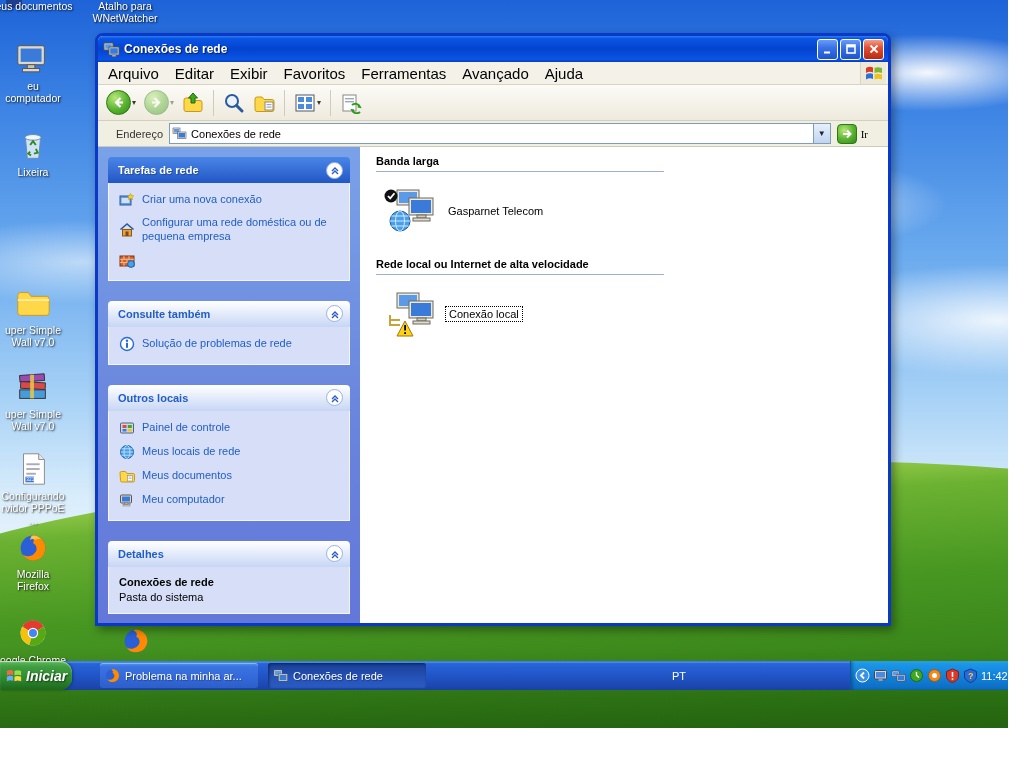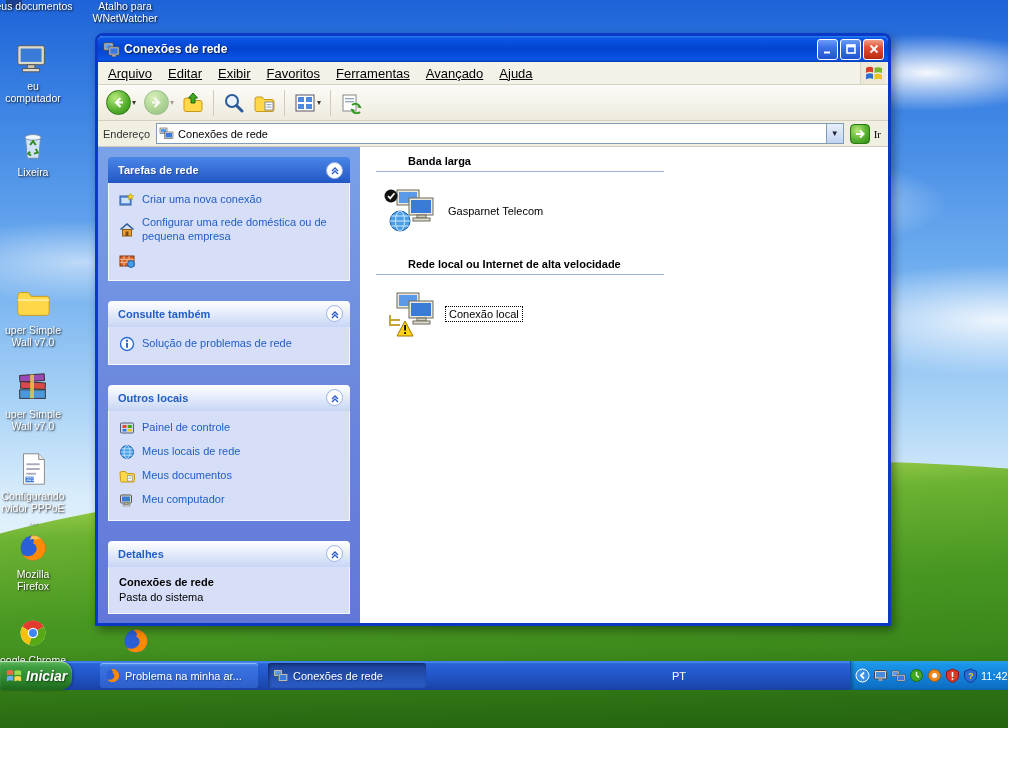--- a/index.html
+++ b/index.html
@@ -39,36 +39,36 @@
   .title-icon{width:17px;height:17px;margin-right:4px;flex:none;}
   .title-text{color:#fff;font-weight:bold;font-size:12px;text-shadow:1px 1px 1px rgba(0,0,0,.6);flex:1;}
   .win-buttons{display:flex;gap:2px;}
   .wbtn{width:21px;height:21px;border-radius:3px;border:1px solid #fff;display:flex;align-items:center;
     justify-content:center;color:#fff;font-size:11px;font-weight:bold;cursor:pointer;
     background:linear-gradient(180deg,#6a9cf4 0%,#3a72e8 40%,#1e55cf 100%);}
   .wbtn.close{background:linear-gradient(180deg,#f0a088 0%,#e35034 40%,#b82a10 100%);}
   .wbtn svg{width:12px;height:12px;}
 
   .menubar{height:23px;background:#f4f2e8;border-bottom:1px solid #d8d4c4;display:flex;align-items:center;padding:0 2px;}
-  .menu-item{font-size:13px;color:#000;padding:3px 8px;cursor:pointer;text-decoration:underline;}
+  .menu-item{font-size:15px;color:#000;padding:3px 8px;cursor:pointer;}
   .menubar-logo{margin-left:auto;width:26px;height:100%;display:flex;align-items:center;justify-content:center;
     border-left:1px solid #d8d4c4;background:#ece9d8;}
 
   .toolbar{height:36px;background:linear-gradient(180deg,#fcfbf7,#eeeadd);border-bottom:1px solid #d4d0c0;
     display:flex;align-items:center;padding:0 6px;gap:4px;}
   .tb-sep{width:1px;height:26px;background:#d0ccbc;margin:0 3px;flex:none;}
   .tb-btn{display:flex;align-items:center;gap:1px;padding:2px;border-radius:3px;cursor:pointer;}
   .nav-circle{width:25px;height:25px;border-radius:50%;border:1px solid #2a7a12;display:flex;align-items:center;
     justify-content:center;background:radial-gradient(circle at 35% 30%,#b8e87a,#58b130 55%,#2f8a18 100%);}
   .nav-circle svg{width:13px;height:13px;}
   .dimmed{opacity:.45;}
   .dd{font-size:8px;color:#3a3a2a;}
   .tb-ic{width:22px;height:22px;}
 
-  .addressbar{height:26px;background:#f1efe2;border-bottom:1px solid #cfcaba;display:flex;align-items:center;padding:0 3px;}
+  .addressbar{height:26px;background:#f1efe2;border-bottom:1px solid #cfcaba;display:flex;align-items:center;padding:0 16px;}
   .addr-label{font-size:11px;color:#333;margin:0 6px 0 2px;}
   .addr-combo{flex:1;height:21px;border:1px solid #7f9db9;background:#fff;display:flex;align-items:center;cursor:pointer;}
   .addr-combo .aicon{width:15px;height:15px;margin:0 4px 0 2px;flex:none;}
   .addr-text{font-size:11px;color:#000;flex:1;}
   .addr-dd{width:17px;height:100%;border-left:1px solid #7f9db9;display:flex;align-items:center;justify-content:center;
     background:linear-gradient(180deg,#e7f0fc,#c0d4f0);font-size:8px;color:#223;}
   .go-wrap{display:flex;align-items:center;margin-left:6px;cursor:pointer;}
   .go-btn{width:20px;height:20px;border-radius:4px;border:1px solid #2a7a12;display:flex;align-items:center;justify-content:center;
     background:radial-gradient(circle at 35% 30%,#b8e87a,#58b130 55%,#2f8a18 100%);}
   .go-btn svg{width:12px;height:12px;}
@@ -88,21 +88,21 @@
   .chev svg{width:10px;height:10px;}
   .tp-body{background:#d6dff7;border:1px solid rgba(255,255,255,.7);border-top:none;padding:9px 8px 10px 10px;}
   .tp-item{display:flex;align-items:center;margin-bottom:8px;cursor:pointer;}
   .tp-item:last-child{margin-bottom:2px;}
   .tp-item .mi{width:16px;height:16px;margin-right:7px;flex:none;}
   .tp-item .lnk{font-size:11px;color:#215dc6;line-height:1.25;}
   .detail-name{font-size:11px;font-weight:bold;color:#000;margin-bottom:3px;}
   .detail-type{font-size:11px;color:#000;}
 
   .content{flex:1;background:#fff;padding:6px 0 0 16px;overflow:hidden;}
-  .group-header{font-size:11px;font-weight:bold;color:#000;margin-top:2px;margin-left:32px;}
+  .group-header{font-size:11px;font-weight:bold;color:#000;margin-top:2px;}
   .group-line{width:288px;height:1px;background:#9db0d0;margin:4px 0 0 0;}
   .conn-item{display:flex;align-items:center;margin:16px 0 24px 8px;cursor:pointer;width:max-content;}
   .conn-icon{width:52px;height:46px;margin-right:9px;flex:none;}
   .conn-icon svg{width:52px;height:46px;}
   .conn-label{font-size:11px;color:#000;padding:1px 3px;}
   .conn-label.selected{border:1px dotted #000;}
 
   
   .taskbar{position:absolute;left:0;top:661px;width:1008px;height:29px;
     background:linear-gradient(180deg,#3168e0 0%,#4993f5 4%,#2a64d8 9%,#2258cc 42%,#1c47ae 88%,#1941a5 100%);}

